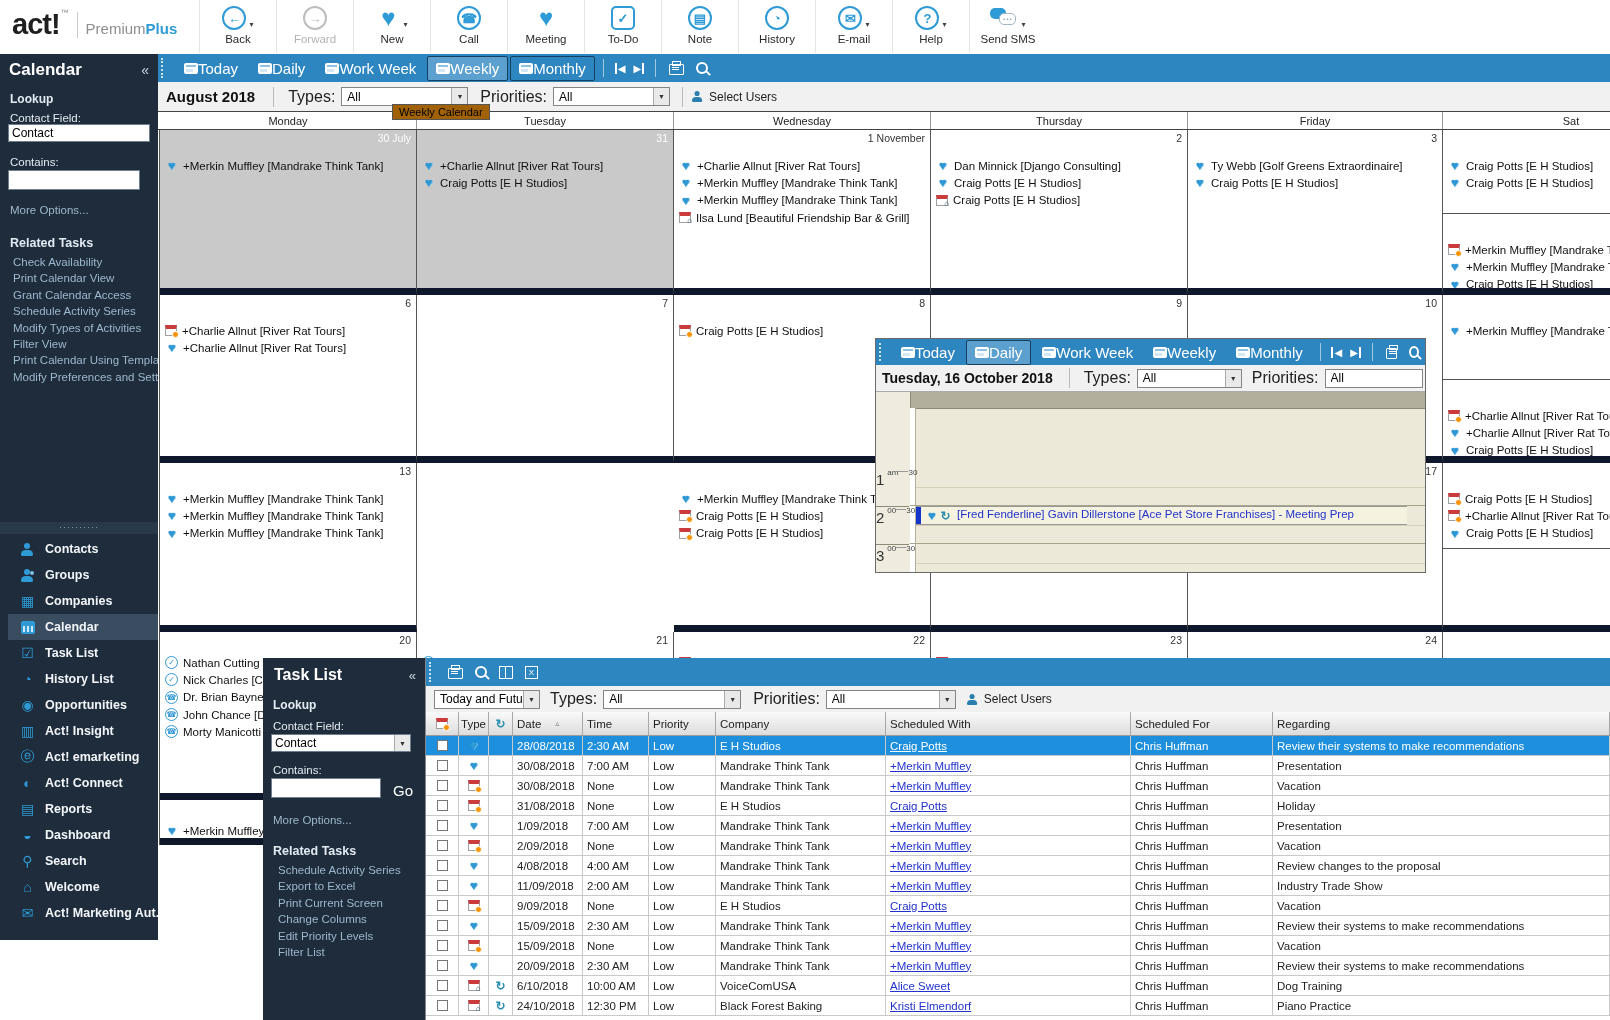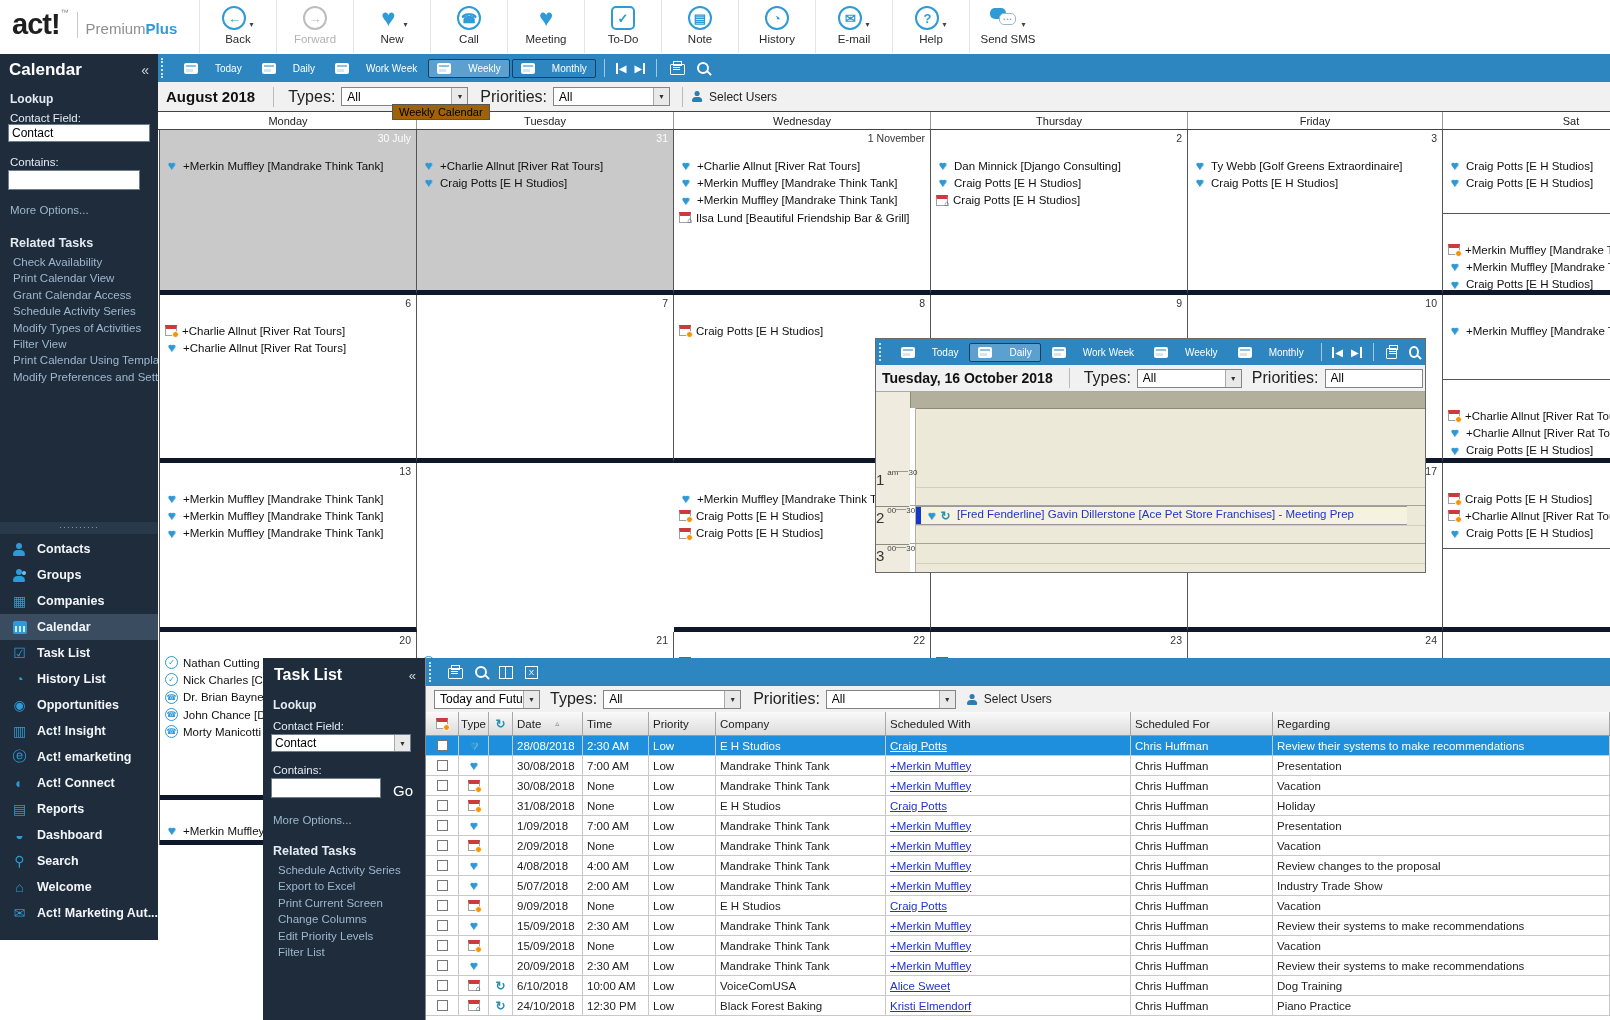--- a/index.html
+++ b/index.html
@@ -37,38 +37,38 @@
   #sidebar .s-title{position:absolute;left:9px;top:6px;font-size:17px;font-weight:bold;color:#fff}
   #sidebar .collapse{position:absolute;right:9px;top:8px;font-size:14px;color:#cdd8e1}
   .s-lab{position:absolute;left:10px;font-size:11.5px;color:#e3ebf2}
   .s-link{color:#9db7cc;font-size:11.5px}
   .s-input{position:absolute;left:8px;background:#fff;border:1px solid #6d7f8f;box-sizing:border-box;
            font-size:12px;color:#000;padding:1px 3px;height:18px}
   #side-related{position:absolute;left:13px;top:200px}
   #side-related div,#tp-related div{font-size:11.5px;color:#9db7cc;line-height:16.4px;white-space:nowrap}
   #splitter{position:absolute;left:0;top:468px;width:158px;height:12px;background:#28394a;color:#8fa3b5;
             font-size:9px;text-align:center;line-height:10px;letter-spacing:1px}
-  #nav{position:absolute;left:0;top:482px;width:180px}
+  #nav{position:absolute;left:8px;top:482px;width:180px}
   .nitem{height:26px;display:flex;align-items:center;padding-left:11px;gap:9px}
   .nitem .nlab{font-size:12.5px;font-weight:bold;color:#f2f6fa;white-space:nowrap}
   .nitem.active{background:#3a4c5f}
   .nic{width:17px;display:flex;justify-content:center;color:#2e9bd6;font-size:14px}
   .pico{position:relative;width:13px;height:13px;display:inline-block}
   .pico::before{content:"";position:absolute;left:3px;top:0;width:6px;height:6px;border-radius:50%;background:#2e9bd6}
   .pico::after{content:"";position:absolute;left:0;bottom:0;width:12px;height:6px;border-radius:6px 6px 2px 2px;background:#2e9bd6}
   .pico.double::before{box-shadow:5px 1px 0 -1px #7cc0e6}
   .pico.small{transform:scale(.85)}
   .calnav{width:14px;height:13px;background:#2e9bd6;border-radius:2px;position:relative}
   .calnav::after{content:"";position:absolute;left:2px;right:2px;top:5px;bottom:2px;
                  background:repeating-linear-gradient(90deg,#cfe8f6 0 2px,transparent 2px 4px)}
 
   
   .bluebar{background:#2e86c0;display:flex;align-items:center;color:#fff}
   .grip{width:4px;height:70%;border-left:2px dotted rgba(255,255,255,.75);margin:0 7px 0 3px}
-  .vbtn{display:flex;align-items:center;gap:17px;font-size:10px;color:#fff;padding:3px 8px;margin:0 1px;
+  .vbtn{display:flex;align-items:center;gap:0;font-size:15px;color:#fff;padding:3px 8px;margin:0 1px;
         border:1px solid transparent;border-radius:2px;white-space:nowrap}
   .vbtn.pressed{border-color:#17405e;background:rgba(255,255,255,.22)}
   .vbtn.boxed{border-color:#17405e}
   .calic{width:14px;height:11px;background:#fff;border-radius:2px;position:relative;flex:none}
   .calic::before{content:"";position:absolute;top:2px;left:2px;right:2px;height:2px;background:#8fc1e2}
   .calic::after{content:"";position:absolute;bottom:2px;left:2px;width:7px;height:3px;background:#d3e8f4}
   .bsep{width:1px;height:18px;background:rgba(255,255,255,.55);margin:0 7px}
   .skipL,.skipR{font-size:10px;color:#fff;margin:0 4px}
   .skipL{border-left:2px solid #fff;padding-left:1px}
   .skipR{border-right:2px solid #fff;padding-right:1px}
@@ -95,21 +95,21 @@
   .susers{display:flex;align-items:center;gap:5px;font-size:12px;color:#222}
   .pico.blue2::before,.pico.blue2::after{background:#2a7fae}
 
   
   #dayheads{position:absolute;left:158px;top:111px;width:1452px;height:19px;background:#fff;
             border-top:1px solid #444;border-bottom:1px solid #444;box-sizing:border-box}
   .dhead{position:absolute;top:0;height:17px;display:flex;align-items:center;justify-content:center;
          font-size:11px;color:#222;border-right:1px solid #999;box-sizing:border-box}
   #grid{position:absolute;left:158px;top:130px;width:1452px;height:715px;z-index:1}
   #grid .vline{position:absolute;left:1px;top:0;bottom:0;width:1px;background:#555}
-  .ccell{position:absolute;background:#fff;border-right:1px solid #555;border-bottom:5px solid #0f172a;
+  .ccell{position:absolute;background:#fff;border-right:1px solid #555;border-bottom:7px solid #0f172a;
          box-sizing:border-box;overflow:hidden}
   .ccell.gray{background:#c9c9c9}
   .dnum{position:absolute;top:2px;right:5px;font-size:10.5px;color:#333}
   .ccell.gray .dnum{color:#fdfdfd}
   .ents{position:absolute;left:0;right:0;top:0;padding-top:27px}
   .ents.tight{padding-top:22px}
   .ent{display:flex;align-items:center;gap:5px;height:17.3px;font-size:11.5px;color:#101010;
        padding-left:5px;white-space:nowrap;overflow:hidden}
   .half{position:absolute;left:0;right:0;overflow:hidden}
   .half.sunh{border-top:1px solid #555;box-sizing:border-box}
@@ -1131,21 +1131,21 @@
         </div>
         <div class="trow">
           <div class="tcell cen">
             <span class="chk"></span>
           </div>
           <div class="tcell cen">
             <span class="ic heart">♥</span>
           </div>
           <div class="tcell cen"></div>
           <div class="tcell">
-            <span>5/07/2018</span>
+            <span>11/09/2018</span>
           </div>
           <div class="tcell">
             <span>2:00 AM</span>
           </div>
           <div class="tcell">
             <span>Low</span>
           </div>
           <div class="tcell">
             <span>Mandrake Think Tank</span>
           </div>

